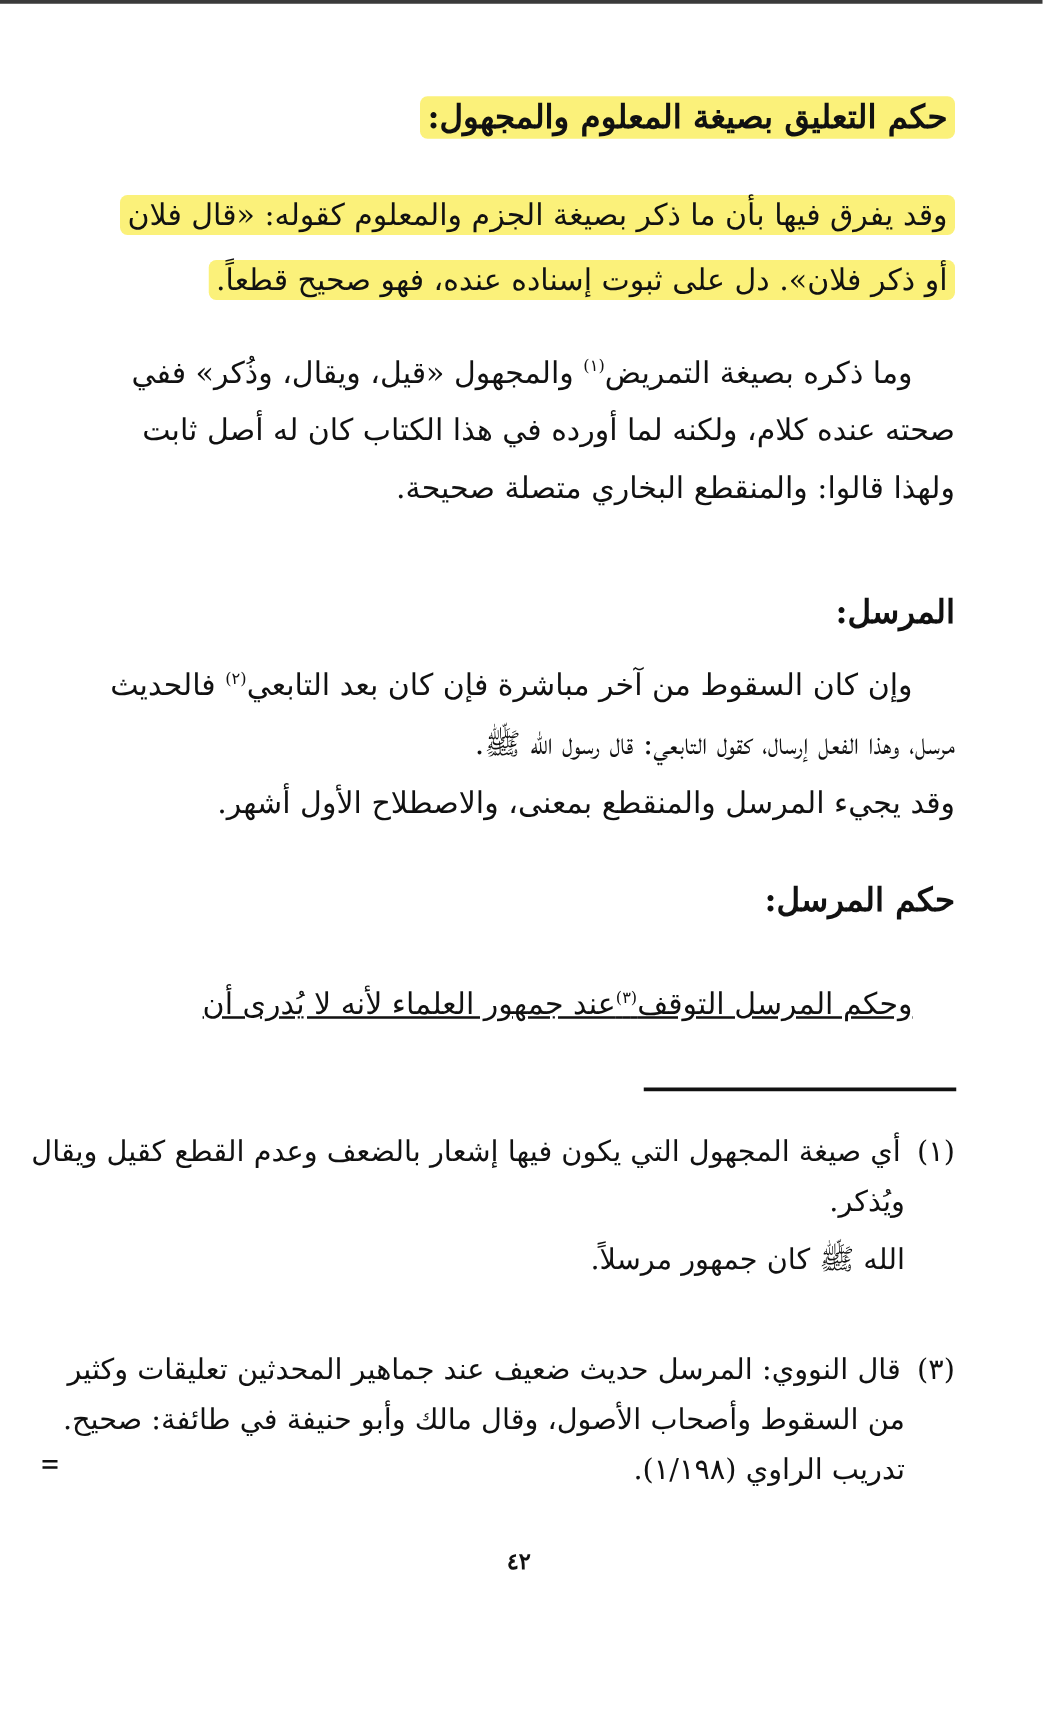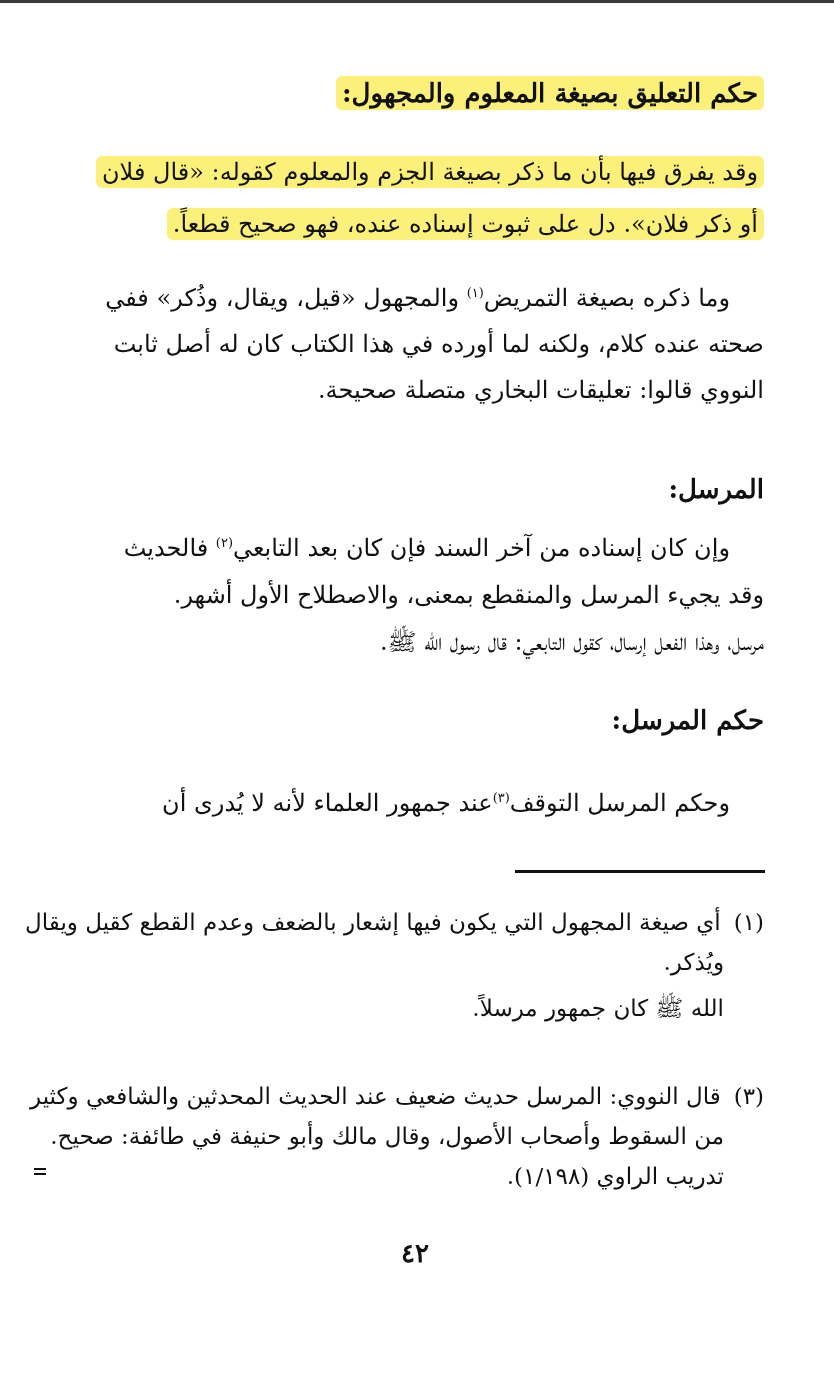--- a/index.html
+++ b/index.html
@@ -82,21 +82,21 @@
       display: block;
       padding-right: 40px;
       white-space: nowrap;
     }
     .page-number {
       position: absolute;
       left: 385px;
       top: 1238px;
       width: 60px;
       text-align: center;
-      font-size: 26px;
+      font-size: 18px;
       font-weight: bold;
       direction: rtl;
     }
     .margin-mark {
       position: absolute;
       left: 34px;
       top: 1168px;
       width: 12px;
       height: 8px;
     }
@@ -123,50 +123,50 @@
   </div>
 
   <div class="block body-text" style="top:146px; line-height:52px;">
     <span class="line"><span class="hl">وقد يفرق فيها بأن ما ذكر بصيغة الجزم والمعلوم كقوله: «قال فلان</span></span>
     <span class="line"><span class="hl">أو ذكر فلان». دل على ثبوت إسناده عنده، فهو صحيح قطعاً.</span></span>
   </div>
 
   <div class="block body-text" style="top:275px; line-height:46px;">
     <span class="line" style="padding-right:34px;"><span>وما ذكره بصيغة التمريض</span><sup>(١)</sup><span> والمجهول «قيل، ويقال، وذُكر» ففي</span></span>
     <span class="line">صحته عنده كلام، ولكنه لما أورده في هذا الكتاب كان له أصل ثابت</span>
-    <span class="line">النووي قالوا: تعليقات البخاري متصلة صحيحة.</span>
+    <span class="line">ولهذا قالوا: والمنقطع البخاري متصلة صحيحة.</span>
   </div>
 
   <div class="block heading" style="top:474px;">المرسل:</div>
 
   <div class="block body-text" style="top:525px; line-height:47px;">
-    <span class="line" style="padding-right:34px;"><span>وإن كان إسناده من آخر السند فإن كان بعد التابعي</span><sup>(٢)</sup><span> فالحديث</span></span>
+    <span class="line" style="padding-right:34px;"><span>وإن كان السقوط من آخر مباشرة فإن كان بعد التابعي</span><sup>(٢)</sup><span> فالحديث</span></span>
+    <span class="line">مرسل، وهذا الفعل إرسال، كقول التابعي: قال رسول الله ﷺ.</span>
     <span class="line">وقد يجيء المرسل والمنقطع بمعنى، والاصطلاح الأول أشهر.</span>
-    <span class="line">مرسل، وهذا الفعل إرسال، كقول التابعي: قال رسول الله ﷺ.</span>
   </div>
 
   <div class="block heading" style="top:705px;">حكم المرسل:</div>
 
-  <div class="block body-text" style="top:780px; line-height:46px;">
+  <div class="block body-text" style="top:780px; line-height:46px;text-decoration:underline;">
     <span class="line" style="padding-right:34px;"><span>وحكم المرسل التوقف</span><sup>(٣)</sup><span>عند جمهور العلماء لأنه لا يُدرى أن</span></span>
   </div>
 
   <div class="rule"></div>
 
   <div class="fn" style="top:902px; line-height:40px;">
     <span class="line"><span class="fn-num">(١)</span> <span>أي صيغة المجهول التي يكون فيها إشعار بالضعف وعدم القطع كقيل ويقال</span></span>
     <span class="fn-cont">ويُذكر.</span>
   </div>
 
   <div class="fn" style="top:988px; line-height:40px;">
     <span class="fn-cont">الله ﷺ كان جمهور مرسلاً.</span>
   </div>
 
   <div class="fn" style="top:1076px; line-height:40px;">
-    <span class="line"><span class="fn-num">(٣)</span> <span>قال النووي: المرسل حديث ضعيف عند الحديث المحدثين والشافعي وكثير</span></span>
+    <span class="line"><span class="fn-num">(٣)</span> <span>قال النووي: المرسل حديث ضعيف عند جماهير المحدثين تعليقات وكثير</span></span>
     <span class="fn-cont">من السقوط وأصحاب الأصول، وقال مالك وأبو حنيفة في طائفة: صحيح.</span>
     <span class="fn-cont">تدريب الراوي (١/١٩٨).</span>
   </div>
 
   <div class="margin-mark"></div>
 
   <div class="page-number">٤٢</div>
 
 </div>
 

